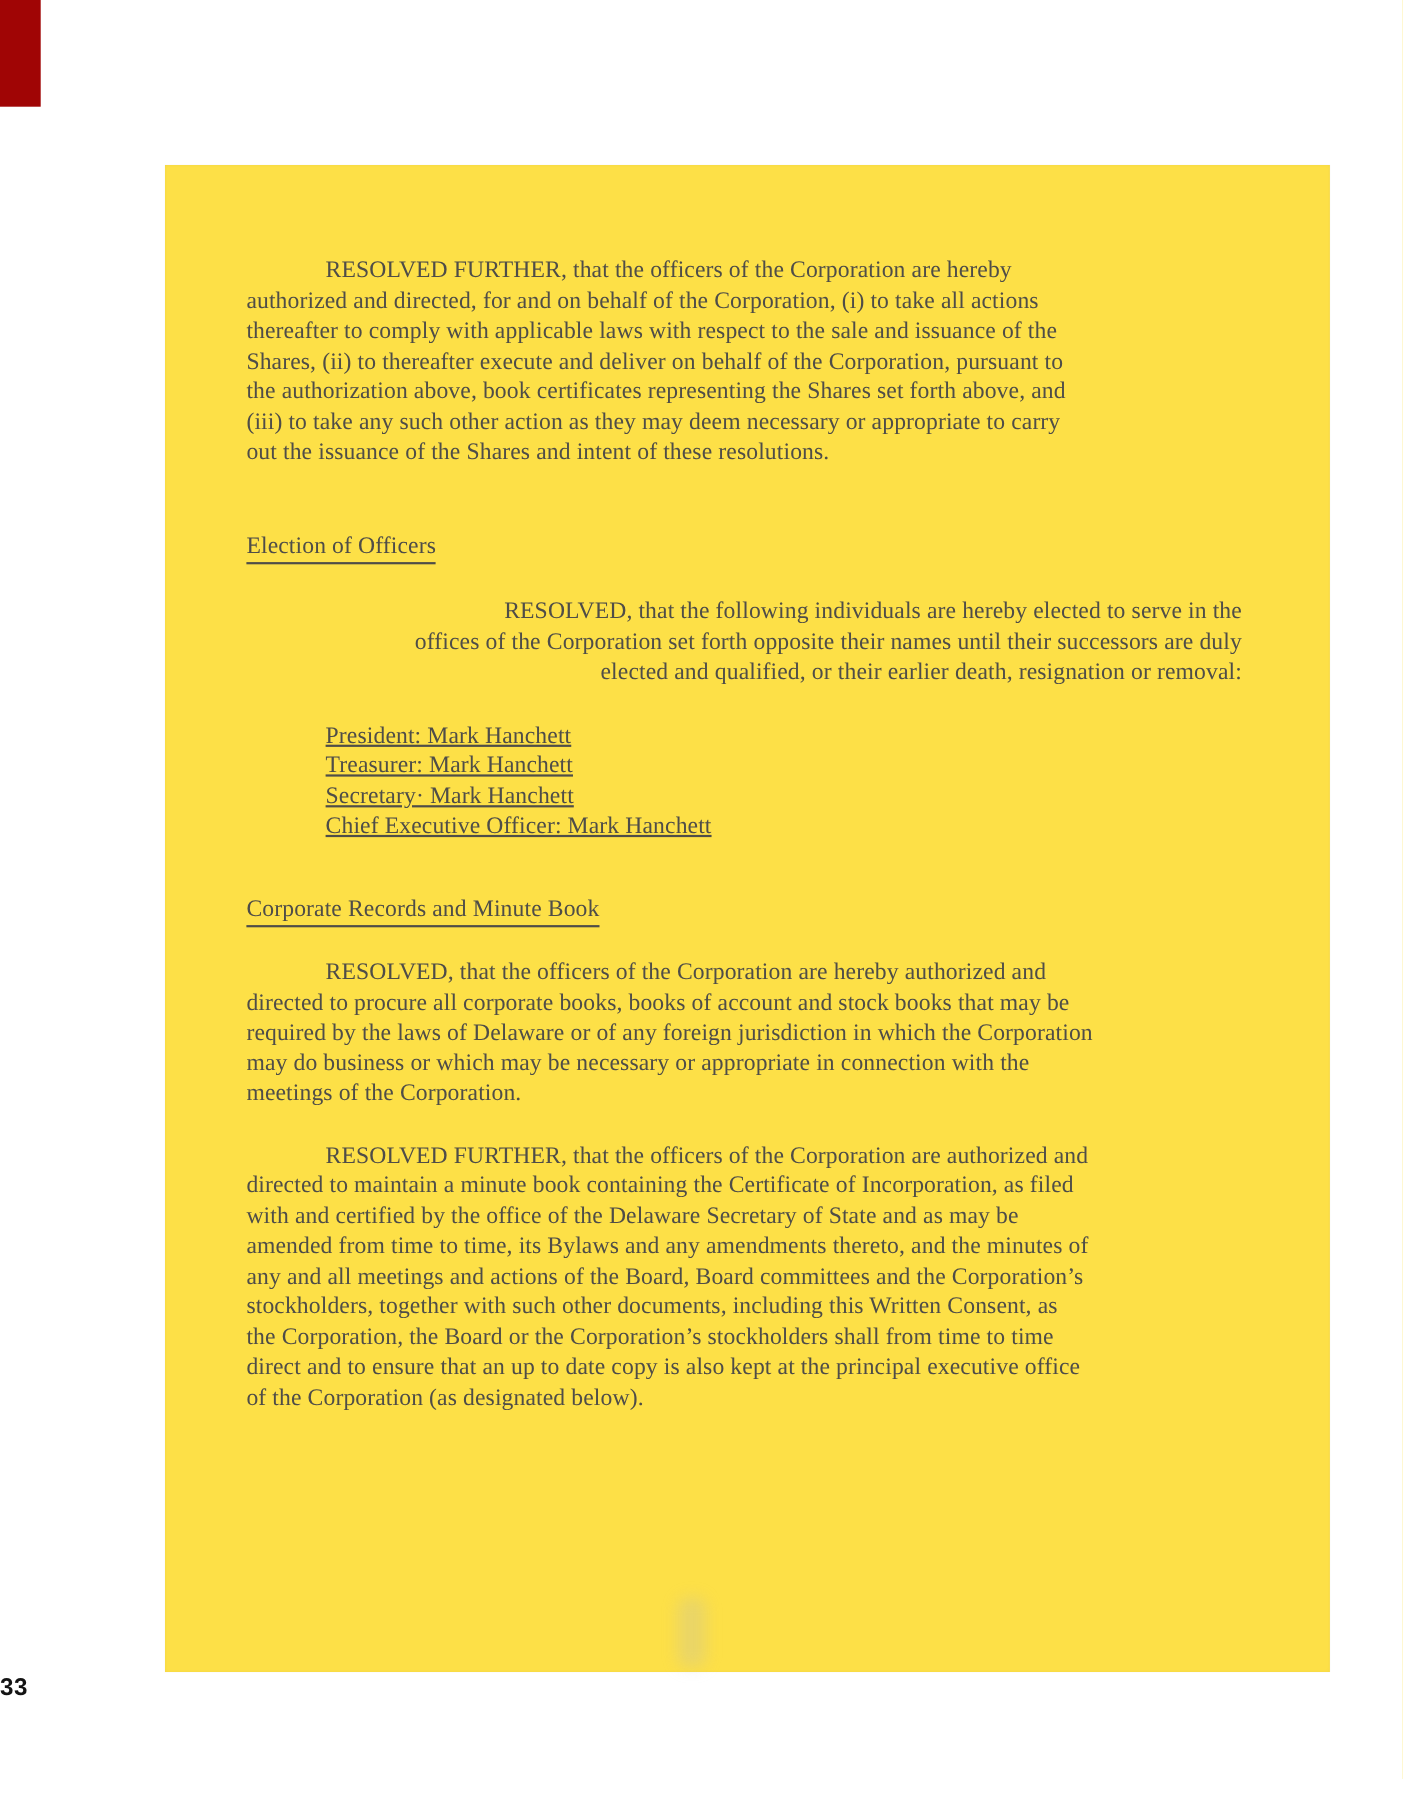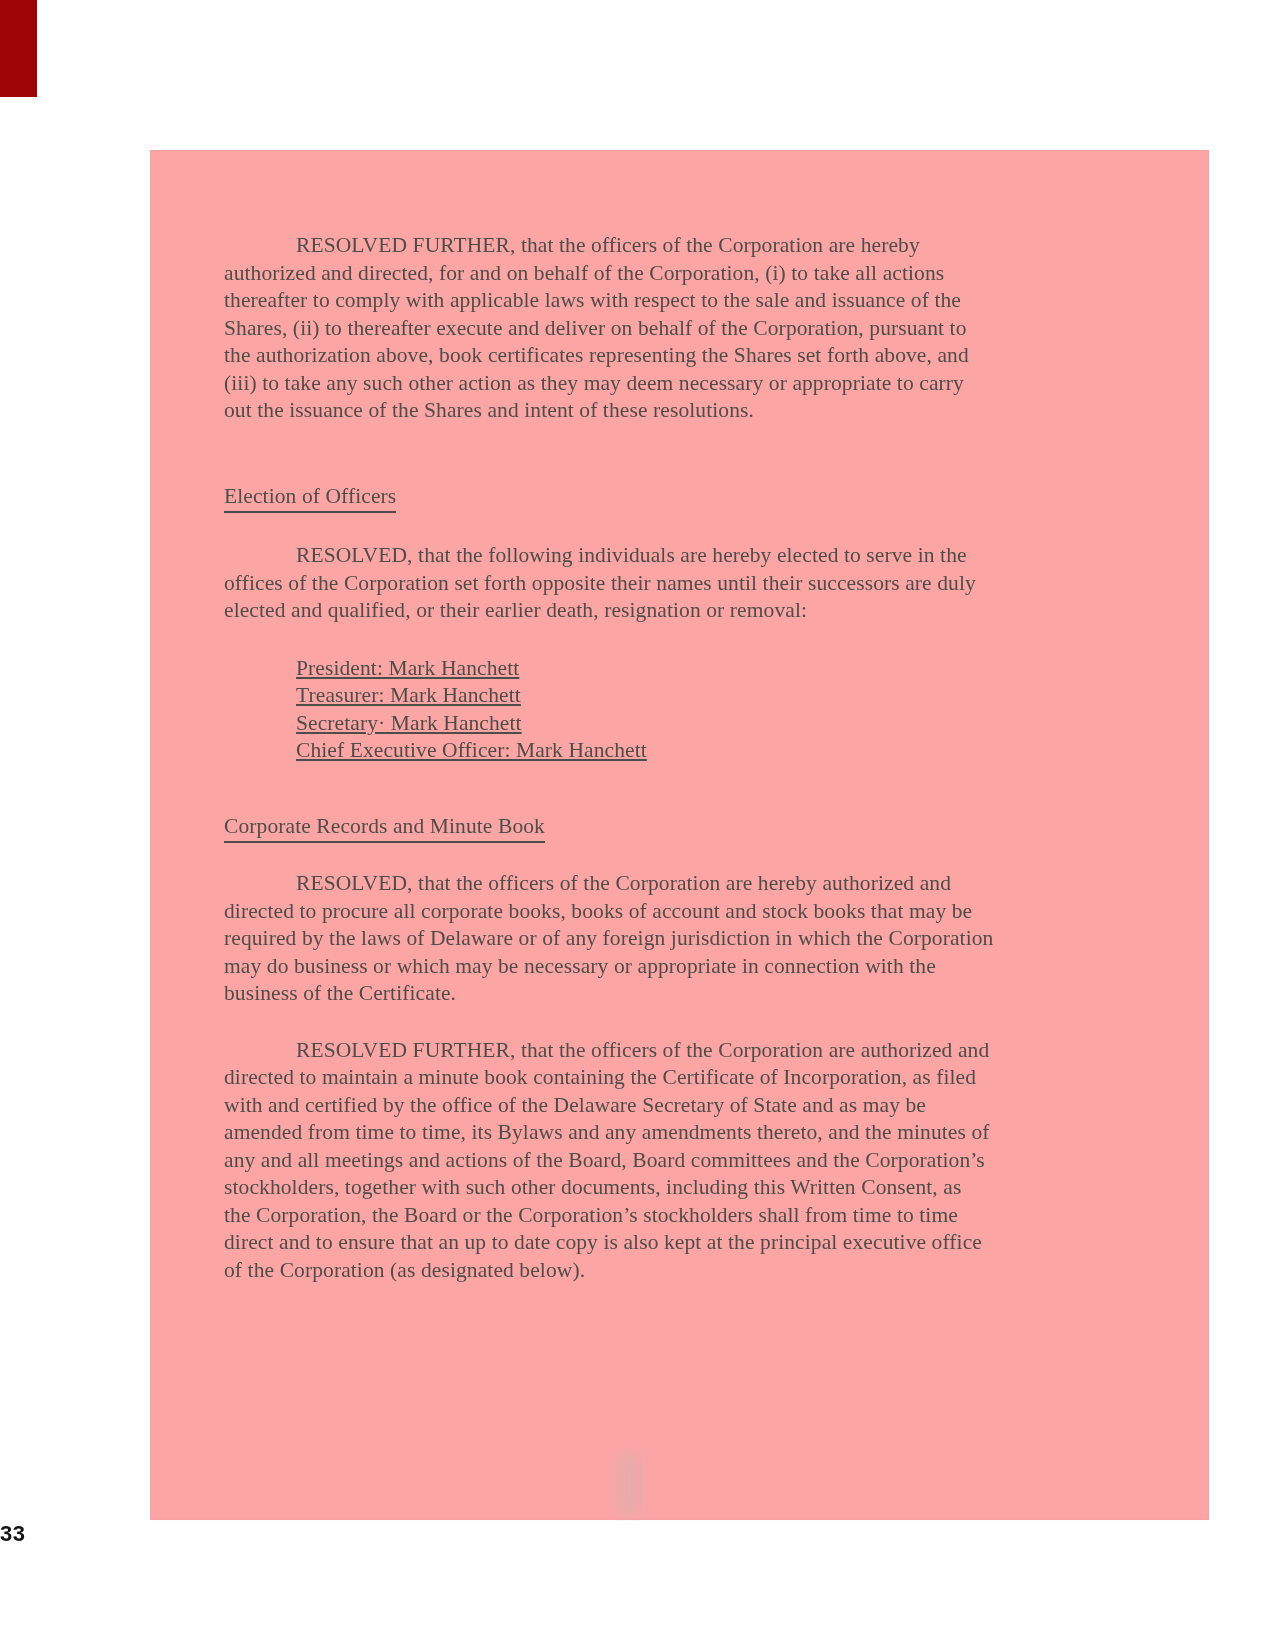--- a/index.html
+++ b/index.html
@@ -43,21 +43,21 @@
   .paragraph .line.first { padding-left: 72px; }
   .officer-list { margin-left: 72px; text-decoration: underline; }
   .heading-text {
     display: inline-block;
     border-bottom: 2px solid currentColor;
     padding-bottom: 1px;
   }
   
   .block-0 { margin-top: 0; }
   .block-1 { margin-top: 58px; }
-  .block-2 { margin-top: 29px; }
+  .block-2 { margin-top: 29px; text-align: right; }
   .block-3 { margin-top: 30px; }
   .block-4 { margin-top: 48px; }
   .block-5 { margin-top: 27px; }
   .block-6 { margin-top: 29px; }
   .smudge {
     position: absolute;
     left: 466px;
     top: 1302px;
     width: 26px;
     height: 64px;
@@ -74,21 +74,21 @@
     font-weight: bold;
     font-size: 22px;
     letter-spacing: 0.5px;
   }
 </style>
 </head>
 <body>
 
 <div class="red-tab" style="background: rgb(160, 5, 5);"></div>
 
-<div class="paper" style="background: #fca5a5;">
+<div class="paper" style="background: #fde047;">
   <div class="doc-content" style="color: rgb(79, 77, 72);">
       <div class="block block-0 paragraph">
         <div class="line first">RESOLVED FURTHER, that the officers of the Corporation are hereby</div>
         <div class="line">authorized and directed, for and on behalf of the Corporation, (i) to take all actions</div>
         <div class="line">thereafter to comply with applicable laws with respect to the sale and issuance of the</div>
         <div class="line">Shares, (ii) to thereafter execute and deliver on behalf of the Corporation, pursuant to</div>
         <div class="line">the authorization above, book certificates representing the Shares set forth above, and</div>
         <div class="line">(iii) to take any such other action as they may deem necessary or appropriate to carry</div>
         <div class="line">out the issuance of the Shares and intent of these resolutions.</div>
       </div>
@@ -103,21 +103,21 @@
         <div class="line">Treasurer: Mark Hanchett</div>
         <div class="line">Secretary· Mark Hanchett</div>
         <div class="line">Chief Executive Officer: Mark Hanchett</div>
       </div>
       <div class="block block-4 heading"><span class="heading-text">Corporate Records and Minute Book</span></div>
       <div class="block block-5 paragraph">
         <div class="line first">RESOLVED, that the officers of the Corporation are hereby authorized and</div>
         <div class="line">directed to procure all corporate books, books of account and stock books that may be</div>
         <div class="line">required by the laws of Delaware or of any foreign jurisdiction in which the Corporation</div>
         <div class="line">may do business or which may be necessary or appropriate in connection with the</div>
-        <div class="line">business of the Certificate.</div>
+        <div class="line">meetings of the Corporation.</div>
       </div>
       <div class="block block-6 paragraph">
         <div class="line first">RESOLVED FURTHER, that the officers of the Corporation are authorized and</div>
         <div class="line">directed to maintain a minute book containing the Certificate of Incorporation, as filed</div>
         <div class="line">with and certified by the office of the Delaware Secretary of State and as may be</div>
         <div class="line">amended from time to time, its Bylaws and any amendments thereto, and the minutes of</div>
         <div class="line">any and all meetings and actions of the Board, Board committees and the Corporation’s</div>
         <div class="line">stockholders, together with such other documents, including this Written Consent, as</div>
         <div class="line">the Corporation, the Board or the Corporation’s stockholders shall from time to time</div>
         <div class="line">direct and to ensure that an up to date copy is also kept at the principal executive office</div>

